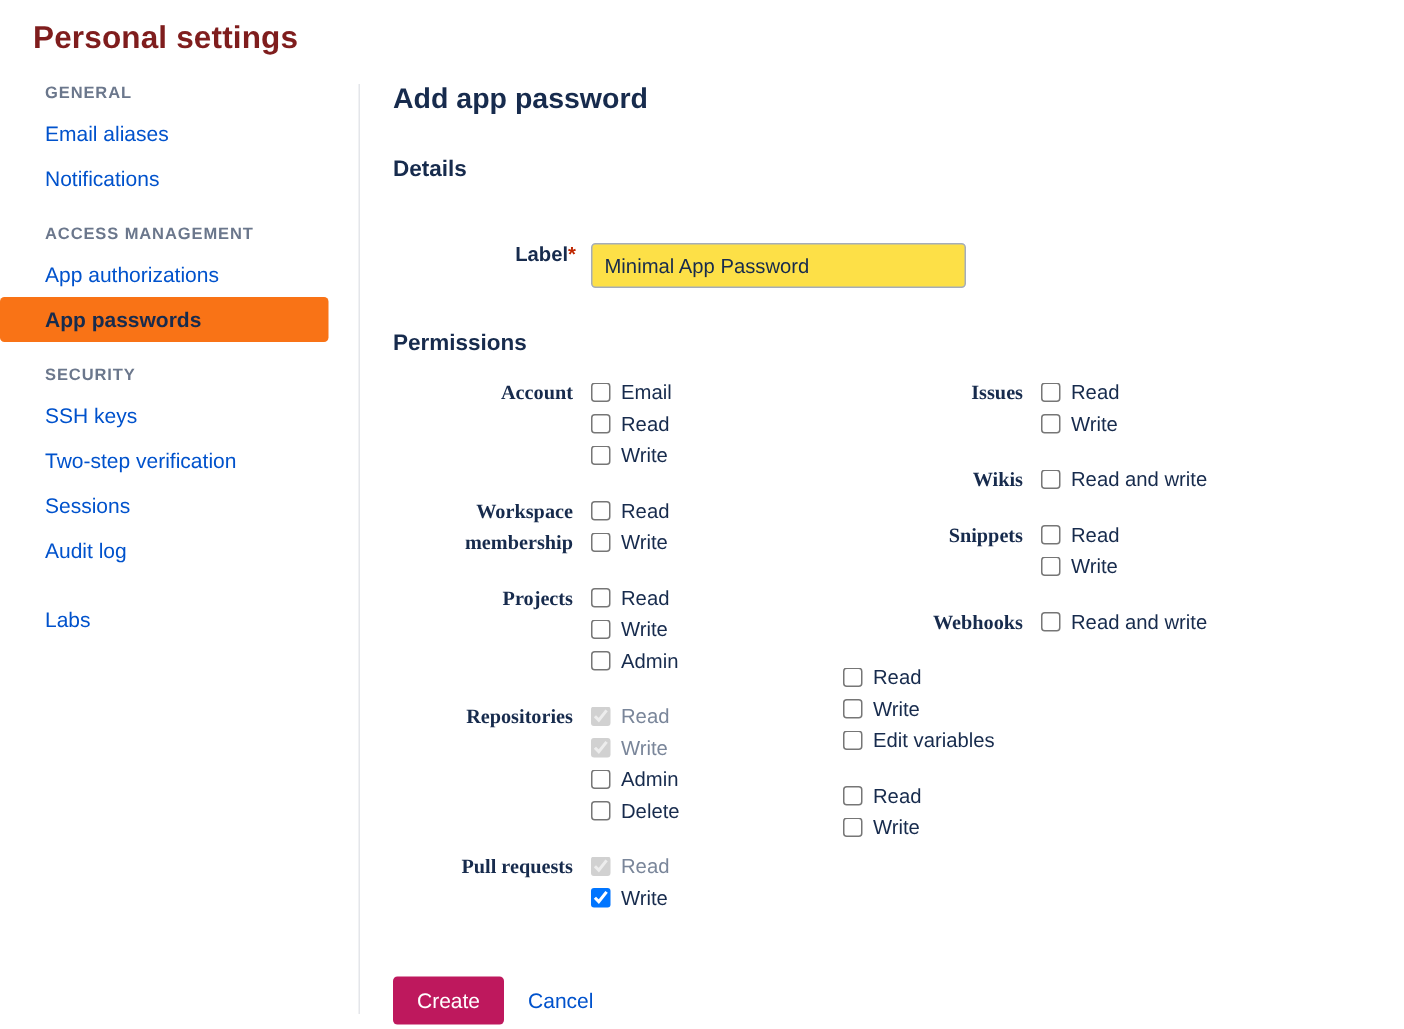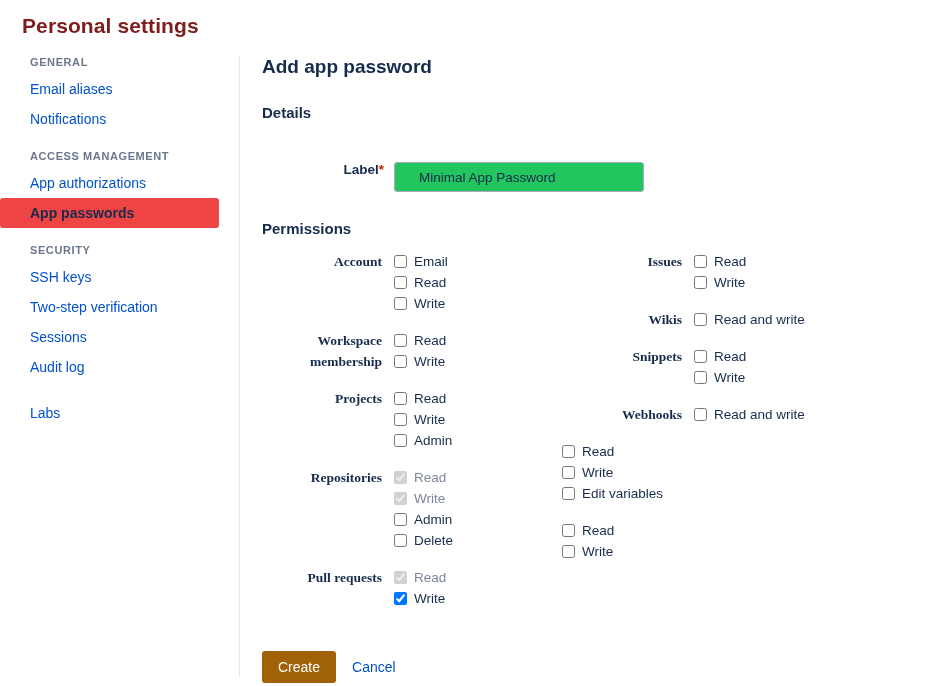--- a/index.html
+++ b/index.html
@@ -45,21 +45,21 @@
   .sidebar-item {
     display: block;
     font-size: 14px;
     color: #0052cc;
     padding: 7px 10px 7px 30px;
     text-decoration: none;
     line-height: 16px;
     cursor: pointer;
   }
   .sidebar-item.selected {
-    background: #ef4444;
+    background: #f97316;
     color: #172b4d;
     font-weight: bold;
     border-radius: 3px;
     margin-right: 20px;
   }
   
   .main {
     flex: 1;
     padding: 0 0 0 22px;
   }
@@ -88,25 +88,25 @@
     color: #172b4d;
     font-weight: bold;
     padding-right: 10px;
   }
   .req { color: #bf2600; font-weight: bold; }
   .text-input {
     width: 250px;
     height: 30px;
     border: 1px solid #a5adba;
     border-radius: 3px;
-    padding: 4px 24px;
+    padding: 4px 8px;
     font-size: 13.5px;
     font-family: "Liberation Sans", sans-serif;
     color: #172b4d;
-    background: #22c55e;
+    background: #fde047;
     outline: none;
   }
   
   .perm-columns {
     display: flex;
     gap: 0;
   }
   .perm-col { display: block; }
   .perm-col.left { width: 300px; }
   .perm-col.right { width: 300px; }
@@ -144,21 +144,21 @@
   }
   .perm-option.disabled label { color: #7a869a; }
   .perm-option label { cursor: pointer; }
   
   .actions {
     display: flex;
     align-items: center;
     margin-top: 26px;
   }
   .btn-primary {
-    background: #a16207;
+    background: #be185d;
     color: #ffffff;
     border: none;
     border-radius: 3px;
     font-size: 14px;
     font-family: "Liberation Sans", sans-serif;
     padding: 8px 16px;
     cursor: pointer;
   }
   .btn-link {
     color: #0052cc;

